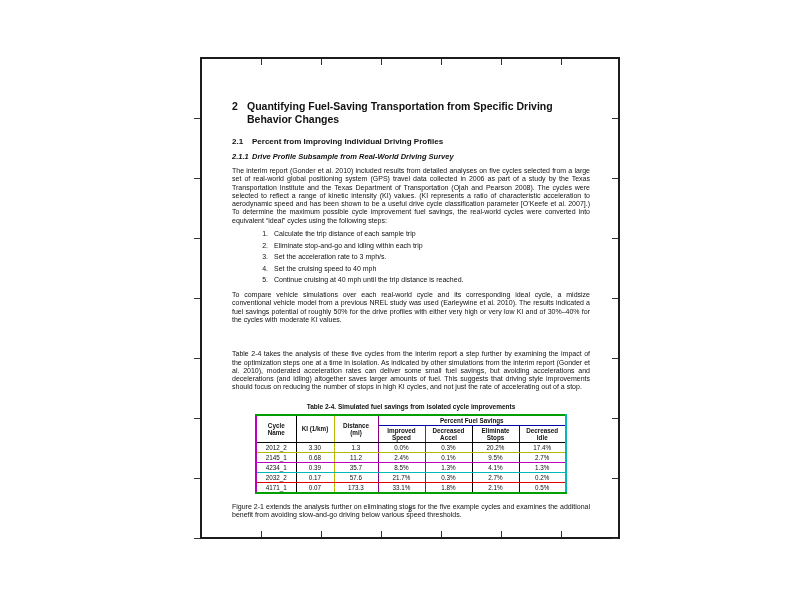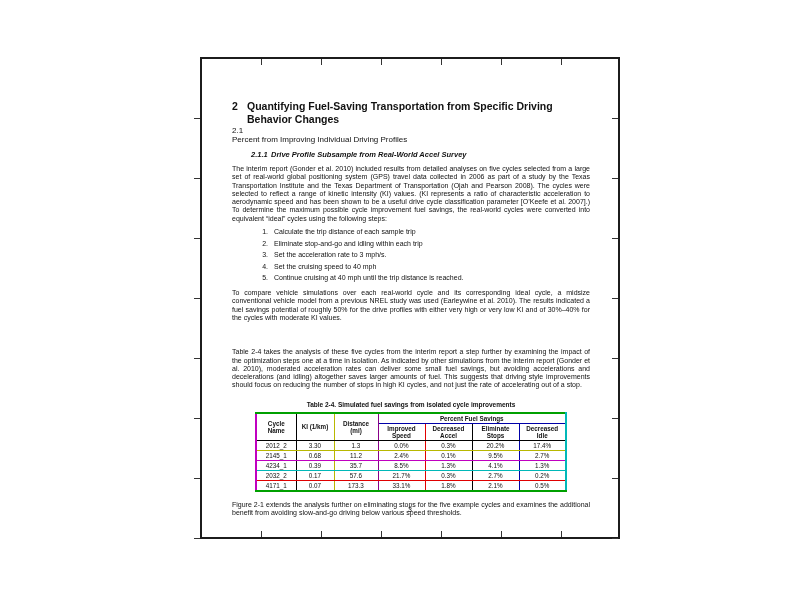--- a/index.html
+++ b/index.html
@@ -16,23 +16,23 @@
                   background:repeating-linear-gradient(90deg,#333 0,#333 1px,transparent 1px,transparent 60px); }
   .ticks-left   { left:-8px; top:59px; width:6px; height:424px;
                   background:repeating-linear-gradient(180deg,#333 0,#333 1px,transparent 1px,transparent 60px); }
   .ticks-right  { right:0; top:59px; width:6px; height:424px;
                   background:repeating-linear-gradient(180deg,#333 0,#333 1px,transparent 1px,transparent 60px); }
 
   
   .content { position:absolute; left:30px; top:41px; width:358px; }
   .h1 { display:flex; font-weight:bold; font-size:10.5px; line-height:13px; }
   .h1 .num { width:15px; flex:none; }
-  .h2 { display:flex; font-weight:normal; font-size:8px; margin-top:0;flex-direction:column; }
+  .h2 { display:flex; font-weight:bold; font-size:8px; margin-top:11px; }
   .h2 .num { width:20px; flex:none; }
-  .h3 { display:flex; font-weight:bold; font-style:italic; font-size:7.5px; margin-top:6px;margin-left:19px; }
+  .h3 { display:flex; font-weight:bold; font-style:italic; font-size:7.5px; margin-top:6px; }
   .h3 .num { width:20px; flex:none; }
   p.body { font-size:7px; line-height:8.3px; text-align:justify; margin-top:6px; }
   ol.steps { margin:5px 0 0 38px; font-size:7px; }
   ol.steps li { margin-top:4.5px; padding-left:4px; }
 
   .caption { text-align:center; font-weight:bold; font-size:6.5px; margin-top:11px; }
 
   
   table.sim { border-collapse:collapse; margin:4px auto 0 auto;
               border-top:2px solid #00a000; border-bottom:2px solid #00a000;
@@ -69,21 +69,21 @@
       <span>Quantifying Fuel-Saving Transportation from Specific Driving Behavior Changes</span>
     </div>
 
     <div class="h2">
       <span class="num">2.1</span>
       <span>Percent from Improving Individual Driving Profiles</span>
     </div>
 
     <div class="h3">
       <span class="num">2.1.1</span>
-      <span>Drive Profile Subsample from Real-World Accel Survey</span>
+      <span>Drive Profile Subsample from Real-World Driving Survey</span>
     </div>
 
     <p class="body">The interim report (Gonder et al. 2010) included results from detailed analyses on five cycles selected from a large set of real-world global positioning system (GPS) travel data collected in 2006 as part of a study by the Texas Transportation Institute and the Texas Department of Transportation (Ojah and Pearson 2008). The cycles were selected to reflect a range of kinetic intensity (KI) values. (KI represents a ratio of characteristic acceleration to aerodynamic speed and has been shown to be a useful drive cycle classification parameter [O’Keefe et al. 2007].) To determine the maximum possible cycle improvement fuel savings, the real-world cycles were converted into equivalent “ideal” cycles using the following steps:</p>
 
     <ol class="steps">
       <li>Calculate the trip distance of each sample trip</li>
       <li>Eliminate stop-and-go and idling within each trip</li>
       <li>Set the acceleration rate to 3 mph/s.</li>
       <li>Set the cruising speed to 40 mph</li>
       <li>Continue cruising at 40 mph until the trip distance is reached.</li>

